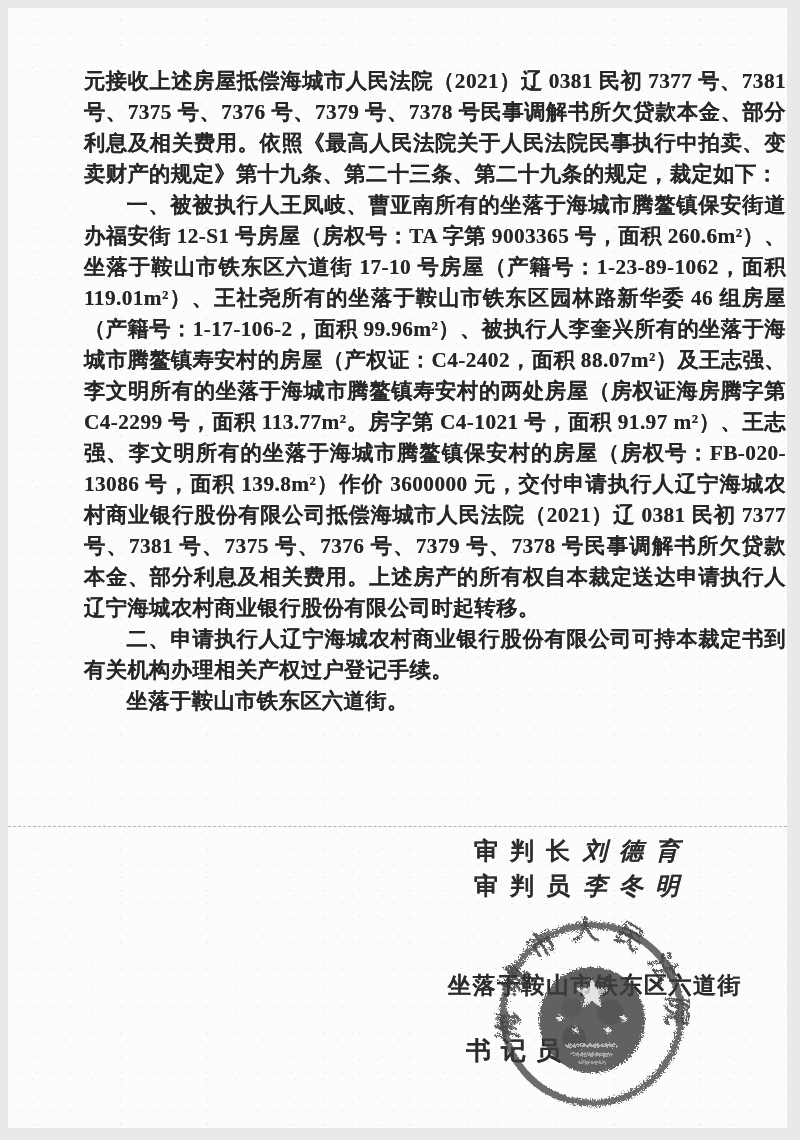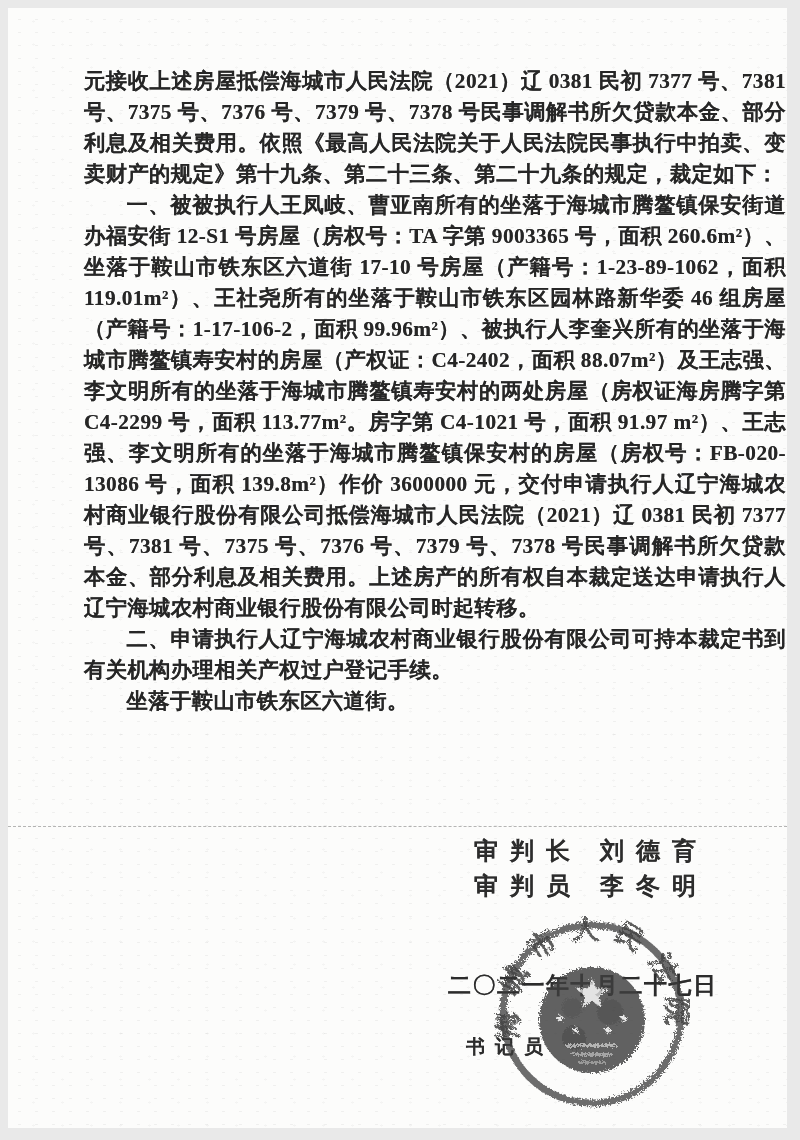--- a/index.html
+++ b/index.html
@@ -46,30 +46,30 @@
     border-top:1px dashed rgba(110,110,110,0.5);
     height:0;
   }
   .sig-block{
     position:absolute;left:466px;top:826px;
     font-size:24px;color:#2c2c2c;font-weight:600;
     text-shadow:0 0 0.6px rgba(30,30,30,0.6);
   }
   .sig-row{height:35px;line-height:35px;white-space:nowrap;}
   .sig-role{display:inline-block;letter-spacing:12px;}
-  .sig-name{display:inline-block;letter-spacing:12px;margin-left:18px;}
+  .sig-name{display:inline-block;letter-spacing:12px;margin-left:1px;font-style:italic;}
   .date-line{
     position:absolute;left:440px;top:962px;
     font-size:23px;color:#2c2c2c;font-weight:600;
     letter-spacing:1.5px;white-space:nowrap;
     text-shadow:0 0 0.6px rgba(30,30,30,0.6);
   }
   .clerk-line{
     position:absolute;left:458px;top:1026px;
-    font-size:19px;color:#2c2c2c;font-weight:600;
+    font-size:25px;color:#2c2c2c;font-weight:600;
     letter-spacing:10px;white-space:nowrap;
     text-shadow:0 0 0.6px rgba(30,30,30,0.6);
   }
   .seal{
     position:absolute;left:486px;top:908px;
     width:196px;height:196px;
     opacity:0.93;
   }
 </style>
 </head>
@@ -90,21 +90,21 @@
 
   <div class="sig-block">
     <div class="sig-row">
       <span class="sig-role">审判长</span><span class="sig-name">刘德育</span>
     </div>
     <div class="sig-row">
       <span class="sig-role">审判员</span><span class="sig-name">李冬明</span>
     </div>
   </div>
 
-  <div class="date-line">二〇二一年十月二十七日</div>
+  <div class="date-line">坐落于鞍山市铁东区六道街</div>
 
   <div class="clerk-line">书记员</div>
 
   <div class="seal">
     <svg width="196" height="196" viewBox="0 0 196 196">
       <defs>
         <filter id="rough" x="-15%" y="-15%" width="130%" height="130%">
           <feTurbulence type="fractalNoise" baseFrequency="0.55" numOctaves="2" seed="7" result="n"></feTurbulence>
           <feDisplacementMap in="SourceGraphic" in2="n" scale="7"></feDisplacementMap>
         </filter>

